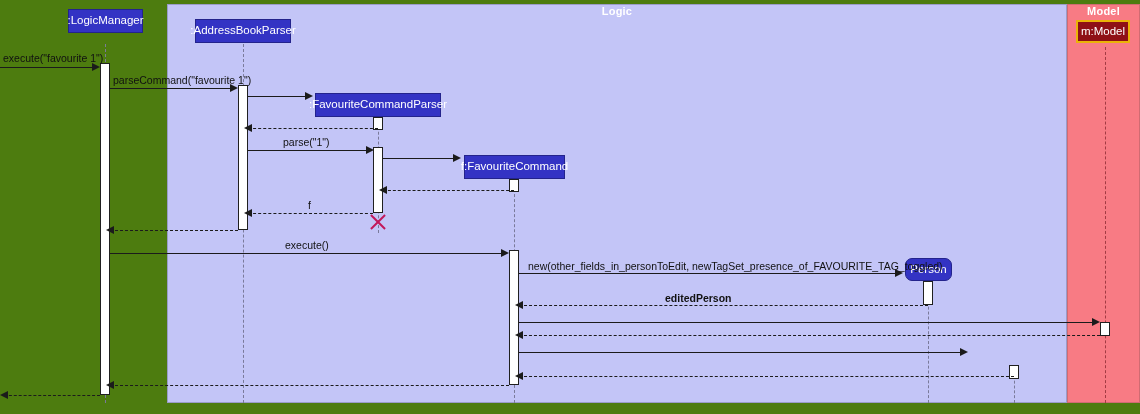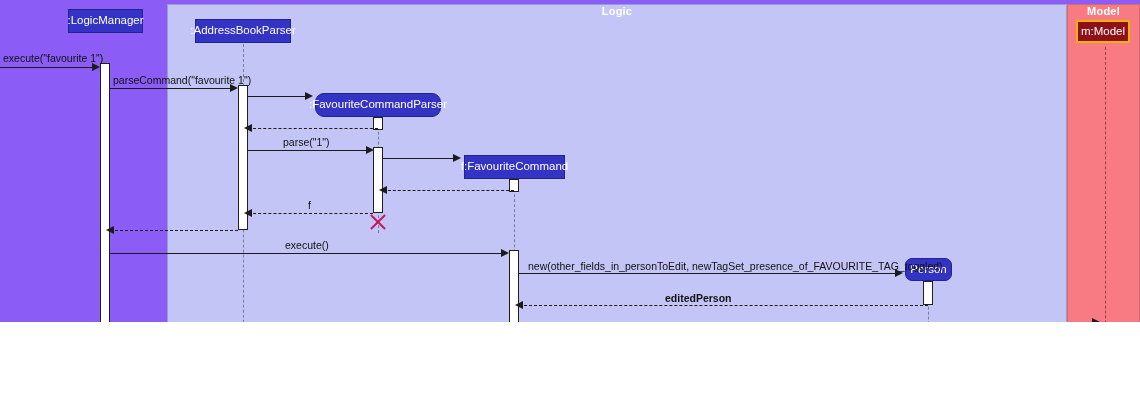--- a/index.html
+++ b/index.html
@@ -1,17 +1,17 @@
 <!DOCTYPE html>
 <html><head>
 <meta charset="utf-8">
 <style>
   html,body{margin:0;padding:0;background:#ffffff;}
   body{font-family:"Liberation Sans",sans-serif;}
-  #diagram{position:relative;width:1140px;height:322px;overflow:hidden;background:#8b5cf6;}
+  #diagram{position:relative;width:1140px;height:414px;overflow:hidden;background:#4d7c0f;}
 
   .region{position:absolute;box-sizing:border-box;}
   .region-logic{background:#c3c5f7;border:1px solid #9a9cc9;}
   .region-model{background:#f87b84;border:1px solid #d06b72;}
   .region-label{position:absolute;color:#ffffff;font-size:11px;font-weight:bold;text-align:center;letter-spacing:.2px;}
 
   .lifeline{position:absolute;width:0;border-left:1px dashed #7a7a9a;}
   .lifeline-model{border-left:1px dashed #a33b43;}
 
   .pbox{position:absolute;box-sizing:border-box;background:#3333c4;border:1px solid #23238c;
@@ -54,21 +54,21 @@
   <div class="lifeline lifeline-model" style="left:1105px;top:47px;height:356px;"></div>
 
   <div class="pbox" style="left:68px;top:9px;width:75px;height:24px;">
     <span>:LogicManager</span>
   </div>
 
   <div class="pbox" style="left:195px;top:19px;width:96px;height:24px;">
     <span>:AddressBookParser</span>
   </div>
 
-  <div class="pbox" style="left:315px;top:93px;width:126px;height:24px;border-radius:9px;">
+  <div class="pbox" style="left:315px;top:93px;width:126px;height:24px;">
     <span>:FavouriteCommandParser</span>
   </div>
 
   <div class="pbox" style="left:464px;top:155px;width:101px;height:24px;">
     <span>f:FavouriteCommand</span>
   </div>
 
   <div class="pbox" style="left:905px;top:258px;width:47px;height:23px;border-radius:7px;">
     <span>Person</span>
   </div>

